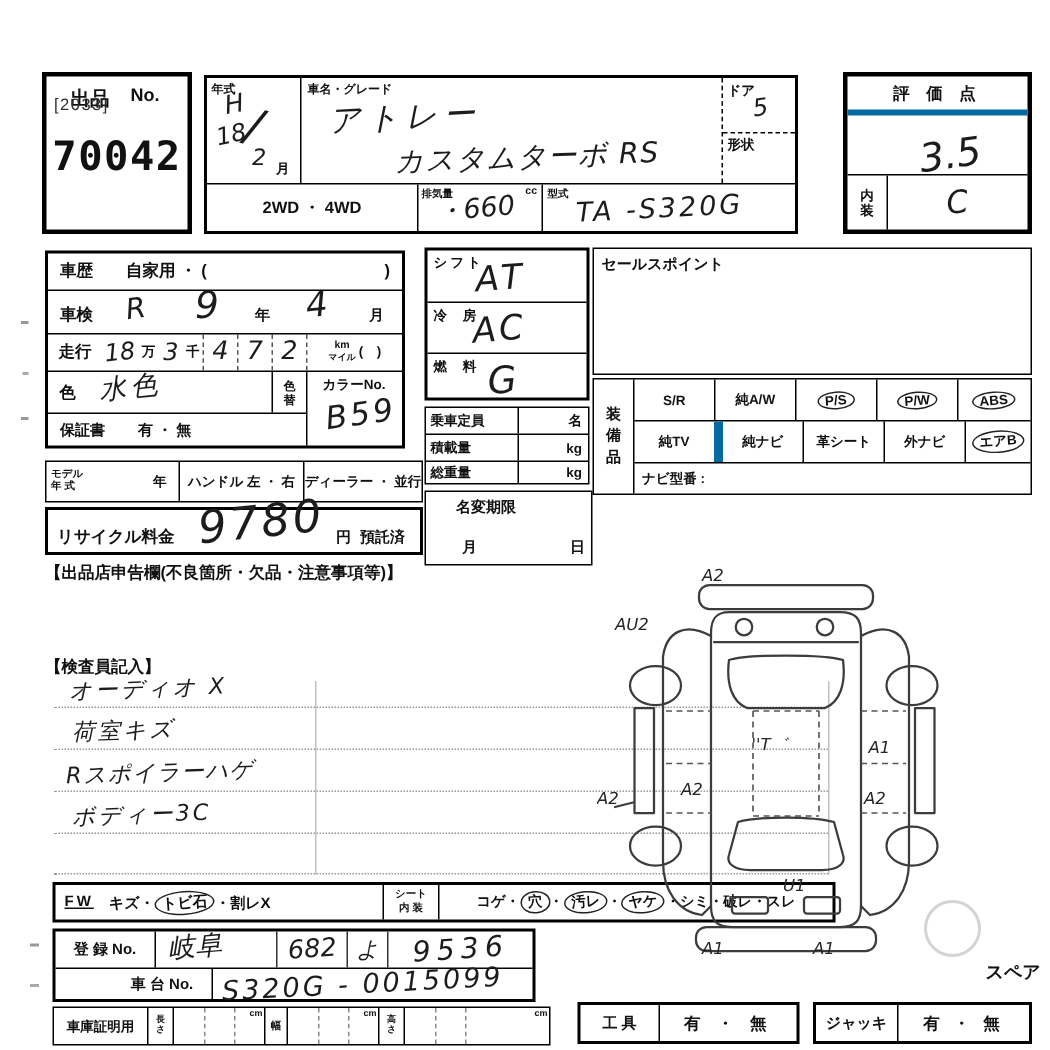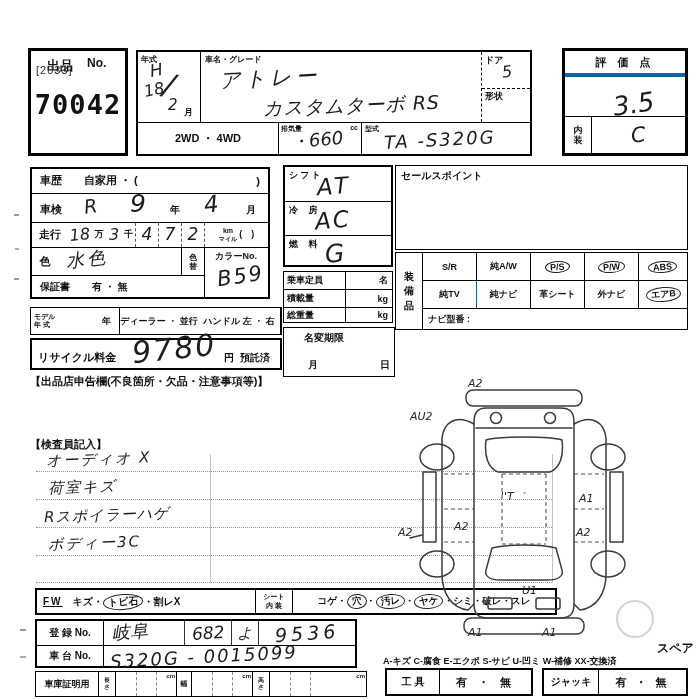--- a/index.html
+++ b/index.html
@@ -202,21 +202,21 @@
             <span class="circled">P/S</span>
           </span>
         <span class="ctr lb" style="width:53px;border-right:1px solid #000;font-size:9px;">
             <span class="circled">P/W</span>
           </span>
         <span class="ctr lb" style="flex:1;font-size:9px;">
             <span class="circled">ABS</span>
           </span>
       </div>
       <div class="row" style="height:27px;border-bottom:1px solid #000;">
-        <span class="ctr lb" style="width:53px;border-right:1px solid #0369a1;font-size:9px;">
+        <span class="ctr lb" style="width:53px;border-right:6px solid #0369a1;font-size:9px;">
             <span>純TV</span>
           </span>
         <span class="ctr lb" style="width:53px;border-right:1px solid #000;font-size:9px;">
             <span>純ナビ</span>
           </span>
         <span class="ctr lb" style="width:53px;border-right:1px solid #000;font-size:9px;">
             <span>革シート</span>
           </span>
         <span class="ctr lb" style="width:53px;border-right:1px solid #000;font-size:9px;">
             <span>外ナビ</span>
@@ -233,22 +233,22 @@
 
 
   <div class="abs bd15" style="left:30px;top:307px;width:252px;height:28px;display:flex;">
     <div class="row" style="width:88px;border-right:1px solid #000;align-items:center;">
       <span class="stack lb" style="font-size:7px;margin-left:3px;align-items:flex-start;">
         <span>モデル</span>
         <span>年 式</span>
       </span>
       <span class="lb" style="margin-left:auto;margin-right:8px;font-size:9px;">年</span>
     </div>
+    <div class="ctr lb" style="width:82px;border-right:1px solid #000;font-size:9px;">ハンドル 左 ・ 右</div>
     <div class="ctr lb" style="flex:1;font-size:9px;">ディーラー ・ 並行</div>
-    <div class="ctr lb" style="width:82px;border-right:1px solid #000;font-size:9px;">ハンドル 左 ・ 右</div>
   </div>
 
   <div class="abs bd2" style="left:30px;top:338px;width:252px;height:32px;">
     <span class="lb abs" style="left:6px;top:10px;font-size:11px;">リサイクル料金</span>
     <span class="hw abs" style="left:100px;top:-6px;font-size:30px;letter-spacing:2px;transform:rotate(-6deg);">9780</span>
     <span class="lb abs" style="left:192px;top:11px;font-size:10px;">円</span>
     <span class="lb abs" style="left:208px;top:11px;font-size:10px;">預託済</span>
   </div>
 
   <div class="abs lb" style="left:30px;top:374px;font-size:11px;">【出品店申告欄(不良箇所・欠品・注意事項等)】</div>
@@ -293,21 +293,21 @@
       <span class="ctr" style="width:46px;border-left:1px solid #333;">
         <span class="hw" style="font-size:17px;transform:rotate(-4deg);">682</span>
       </span>
       <span class="ctr" style="width:26px;border-left:1px solid #333;">
         <span class="hw" style="font-size:15px;">よ</span>
       </span>
       <span class="ctr" style="flex:1;border-left:1px solid #333;">
         <span class="hw" style="font-size:19px;letter-spacing:4px;transform:rotate(-4deg);">9536</span>
       </span>
     </div>
-    <div class="row" style="flex:1;align-items:stretch;">
+    <div class="row" style="flex:1;align-items:stretch;padding-left:38px;">
       <span class="ctr lb" style="width:66px;border-right:1.5px solid #000;font-size:10px;">車 台 No.</span>
       <span style="flex:1;position:relative;">
         <span class="hw abs" style="left:6px;top:2px;font-size:18px;letter-spacing:2px;transform:rotate(-3deg);">S320G - 0015099</span>
       </span>
     </div>
   </div>
 
   <div class="abs bd15" style="left:35px;top:671px;width:332px;height:26px;display:flex;align-items:stretch;">
     <span class="ctr lb" style="width:62px;border-right:1px solid #000;font-size:9px;">車庫証明用</span>
     <span class="stack lb" style="width:16px;border-right:1px solid #000;font-size:6px;">
@@ -370,21 +370,20 @@
       <text class="hwsvg" x="178" y="158">A2</text>
       <text class="hwsvg" x="124" y="216">U1</text>
       <text class="hwsvg" x="70" y="258">A1</text>
       <text class="hwsvg" x="144" y="258">A1</text>
     </g>
   </svg>
 
   <div class="abs" style="left:616px;top:600px;width:38px;height:38px;border:2px solid #d4d4d4;border-radius:50%;"></div>
   <div class="abs lb" style="left:657px;top:640px;font-size:12px;">スペア</div>
 
-  <div class="abs lb" style="left:383px;top:655px;font-size:9px;white-space:nowrap;">A-キズ C-腐食 E-エクボ S-サビ U-凹ミ W-補修 XX-交換済</div>
 
   <div class="abs bd2" style="left:385px;top:668px;width:148px;height:28px;display:flex;align-items:stretch;">
     <span class="ctr lb" style="width:52px;border-right:1.5px solid #000;font-size:10px;">工 具</span>
     <span class="ctr lb" style="flex:1;font-size:11px;letter-spacing:4px;">有 ・ 無</span>
   </div>
   <div class="abs bd2" style="left:542px;top:668px;width:146px;height:28px;display:flex;align-items:stretch;">
     <span class="ctr lb" style="width:54px;border-right:1.5px solid #000;font-size:10px;">ジャッキ</span>
     <span class="ctr lb" style="flex:1;font-size:11px;letter-spacing:3px;">有 ・ 無</span>
   </div>
 

